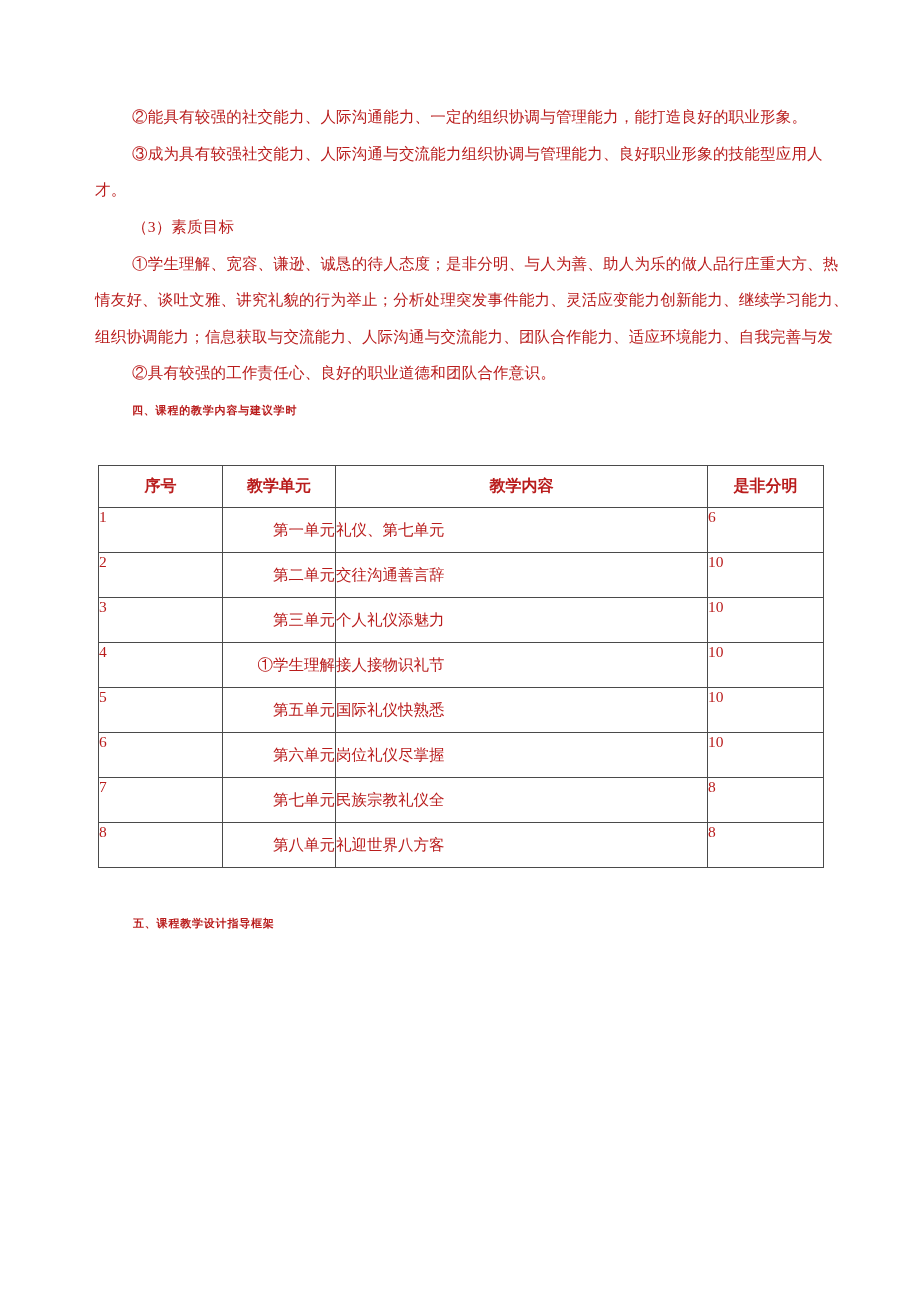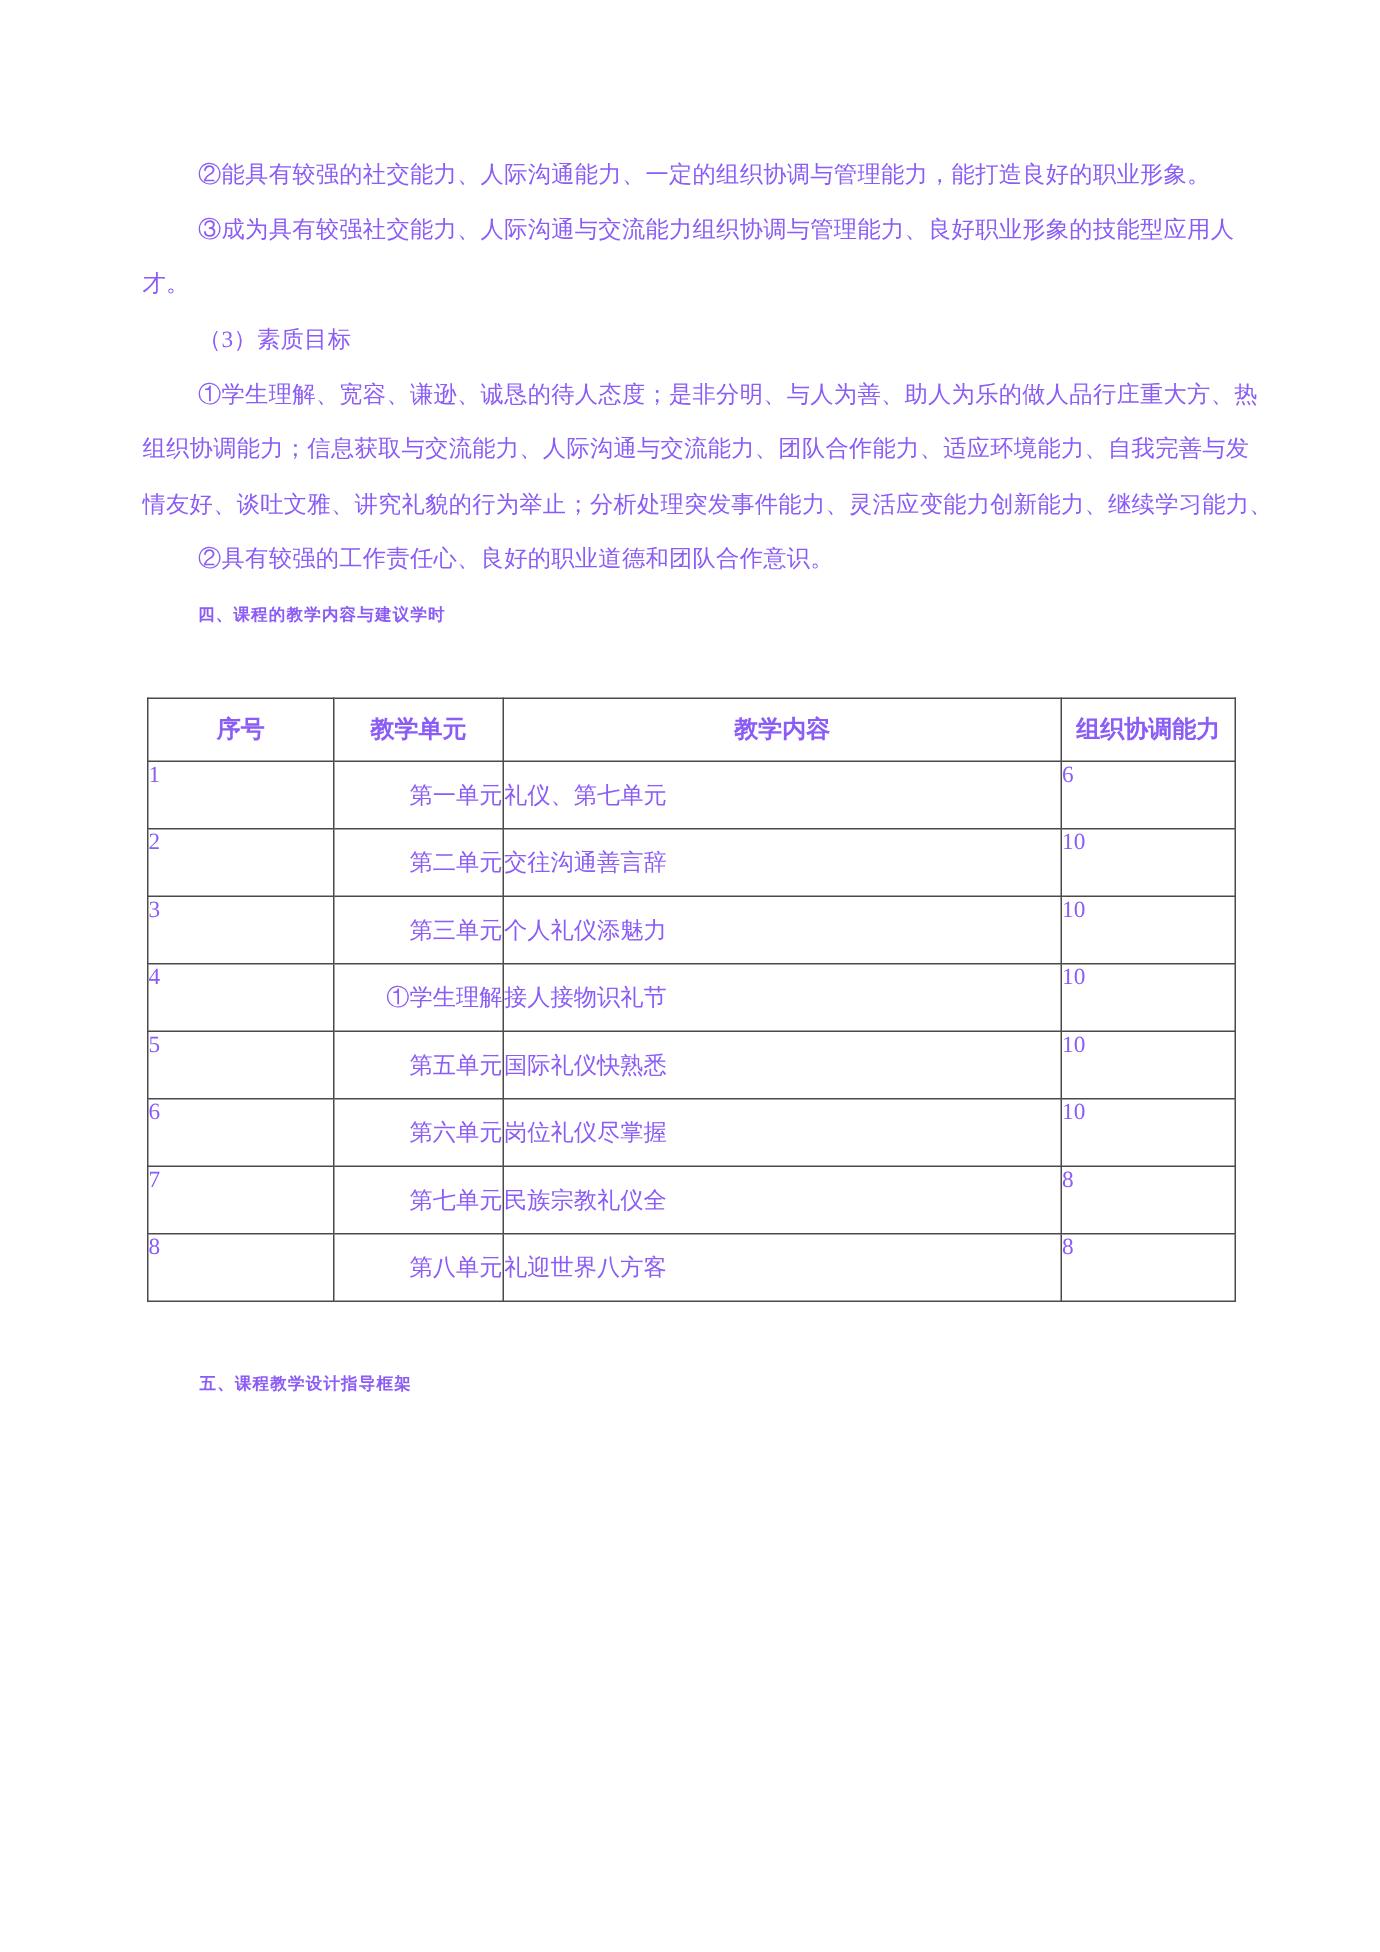--- a/index.html
+++ b/index.html
@@ -3,21 +3,21 @@
 <meta charset="utf-8">
 <style>
   html, body { margin: 0; padding: 0; background: #ffffff; }
   .page {
     position: relative;
     width: 920px;
     height: 1301px;
     background: #ffffff;
     overflow: hidden;
     font-family: "Liberation Serif", "DejaVu Serif", serif;
-    color: #8b5cf6;
+    color: #b91c1c;
   }
   .text-block {
     position: absolute;
     left: 95px;
     top: 99px;
     width: 736px;
   }
   .line {
     font-size: 15.5px;
     line-height: 36.65px;
@@ -75,39 +75,39 @@
 <body>
 
 <div class="page">
 
   <div class="text-block">
     <div class="line indent">②能具有较强的社交能力、人际沟通能力、一定的组织协调与管理能力，能打造良好的职业形象。</div>
     <div class="line indent">③成为具有较强社交能力、人际沟通与交流能力组织协调与管理能力、良好职业形象的技能型应用人</div>
     <div class="line">才。</div>
     <div class="line indent">（3）素质目标</div>
     <div class="line indent">①学生理解、宽容、谦逊、诚恳的待人态度；是非分明、与人为善、助人为乐的做人品行庄重大方、热</div>
+    <div class="line">情友好、谈吐文雅、讲究礼貌的行为举止；分析处理突发事件能力、灵活应变能力创新能力、继续学习能力、</div>
     <div class="line">组织协调能力；信息获取与交流能力、人际沟通与交流能力、团队合作能力、适应环境能力、自我完善与发</div>
-    <div class="line">情友好、谈吐文雅、讲究礼貌的行为举止；分析处理突发事件能力、灵活应变能力创新能力、继续学习能力、</div>
     <div class="line indent">②具有较强的工作责任心、良好的职业道德和团队合作意识。</div>
     <div class="line indent heading">四、课程的教学内容与建议学时</div>
   </div>
 
   <table class="units">
     <colgroup>
       <col class="c1">
         <col class="c2">
         <col class="c3">
         <col class="c4">
     </colgroup>
     <thead>
       <tr>
         <th>序号</th>
         <th>教学单元</th>
         <th>教学内容</th>
-        <th>组织协调能力</th>
+        <th>是非分明</th>
       </tr>
     </thead>
     <tbody>
       <tr>
         <td class="c-seq">1</td>
         <td class="c-unit">第一单元</td>
         <td class="c-cont">礼仪、第七单元</td>
         <td class="c-hours">6</td>
       </tr>
       <tr>

